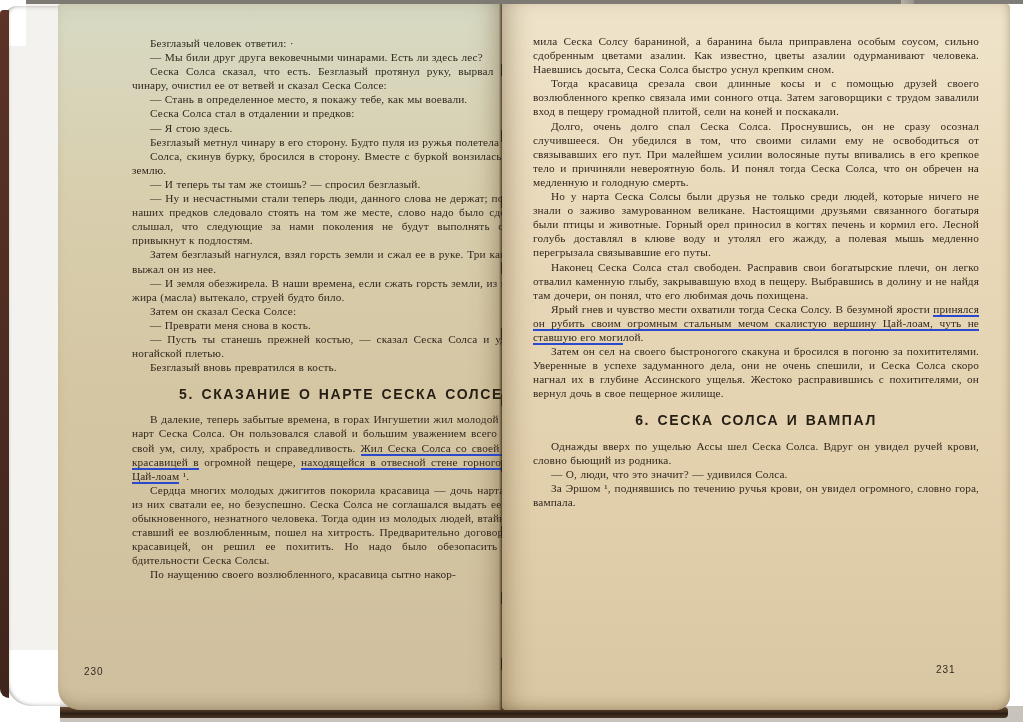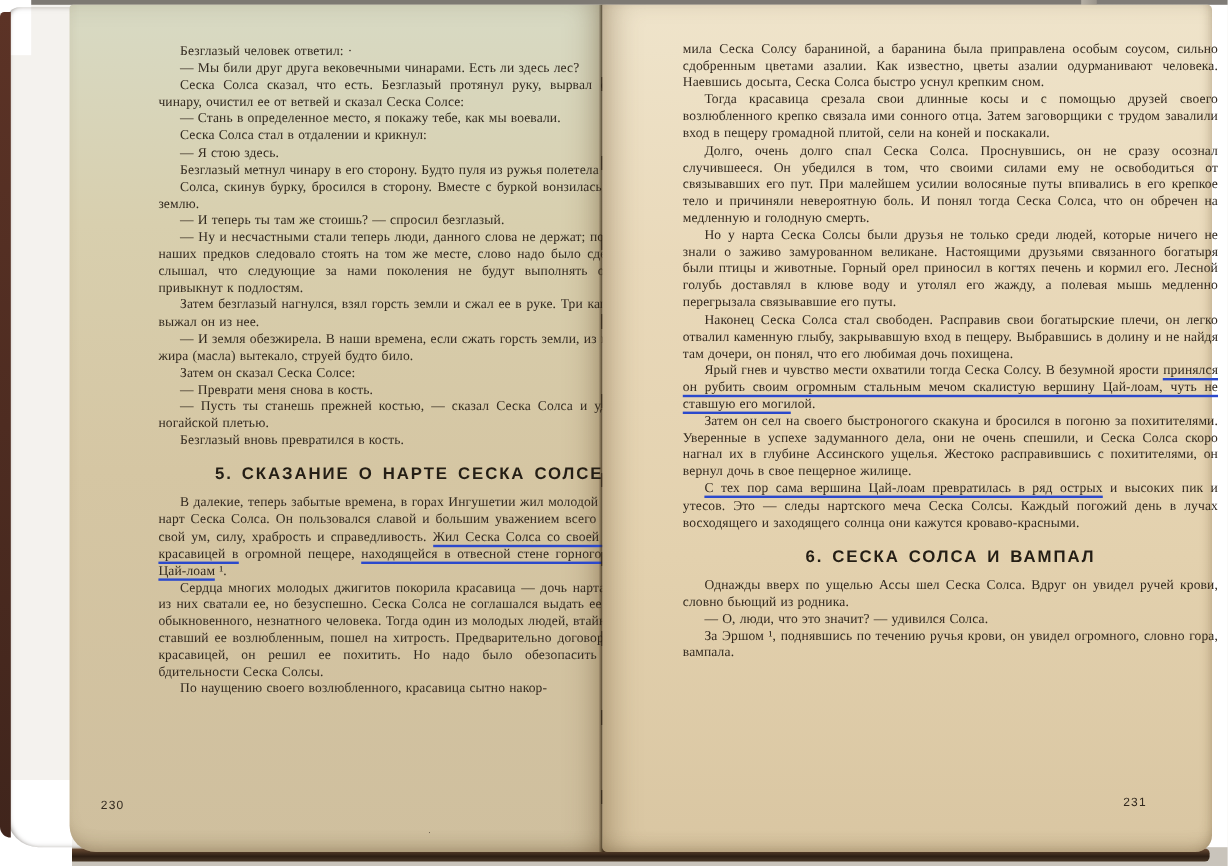--- a/index.html
+++ b/index.html
@@ -57,21 +57,21 @@
     opacity:.8;
   }
 
   
   .text-col{
     position:absolute;color:#32291f;
     font-size:11.3px;line-height:14.1px;text-align:justify;
     letter-spacing:.1px;word-spacing:.5px;
   }
   .col-left{left:74px;top:32px;width:418px;}
-  .col-right{left:31px;top:30px;width:446px;margin-left:36px;}
+  .col-right{left:31px;top:30px;width:446px;}
   .para{margin:0;text-indent:18px;}
   .para.no-indent{text-indent:0;}
   .section-heading{
     font-family:"Liberation Sans", sans-serif;
     font-weight:bold;text-align:center;text-indent:0;
     font-size:14px;letter-spacing:1.6px;color:#241e15;
     margin:13px 0 11px 0;word-spacing:2px;
   }
   .ink-underline{
     border-bottom:2px solid var(--ink,#2b49cc);
@@ -107,21 +107,21 @@
 
   <div class="page-stack"></div>
   <div class="stack-spine"></div>
 
   <div class="page page-left">
     <div class="text-col col-left">
         <p class="para"><span>Безглазый человек ответил: ·</span></p>
         <p class="para"><span>— Мы били друг друга вековечными чинарами. Есть ли здесь лес?</span></p>
         <p class="para"><span>Сеска Солса сказал, что есть. Безглазый протянул руку, вырвал огромную чинару, очистил ее от ветвей и сказал Сеска Солсе:</span></p>
         <p class="para"><span>— Стань в определенное место, я покажу тебе, как мы воевали.</span></p>
-        <p class="para"><span>Сеска Солса стал в отдалении и крикнул:</span></p>
+        <p class="para"><span>Сеска Солса стал в отдалении и предков:</span></p>
         <p class="para"><span>— Я стою здесь.</span></p>
         <p class="para"><span>Безглазый метнул чинару в его сторону. Будто пуля из ружья полетела чинара.</span></p>
         <p class="para"><span>Солса, скинув бурку, бросился в сторону. Вместе с буркой вонзилась чинара в землю.</span></p>
         <p class="para"><span>— И теперь ты там же стоишь? — спросил безглазый.</span></p>
         <p class="para"><span>— Ну и несчастными стали теперь люди, данного слова не держат; по обычаям наших предков следовало стоять на том же месте, слово надо было сдержать. Я слышал, что следующие за нами поколения не будут выполнять обещаний, привыкнут к подлостям.</span></p>
         <p class="para"><span>Затем безглазый нагнулся, взял горсть земли и сжал ее в руке. Три капли масла выжал он из нее.</span></p>
         <p class="para"><span>— И земля обезжирела. В наши времена, если сжать горсть земли, из нее много жира (масла) вытекало, струей будто било.</span></p>
         <p class="para"><span>Затем он сказал Сеска Солсе:</span></p>
         <p class="para"><span>— Преврати меня снова в кость.</span></p>
         <p class="para"><span>— Пусть ты станешь прежней костью, — сказал Сеска Солса и ударил его ногайской плетью.</span></p>
@@ -139,21 +139,20 @@
 
   <div class="page page-right">
     <div class="text-col col-right">
         <p class="para no-indent"><span>мила Сеска Солсу бараниной, а баранина была приправлена особым соусом, сильно сдобренным цветами азалии. Как известно, цветы азалии одурманивают человека. Наевшись досыта, Сеска Солса быстро уснул крепким сном.</span></p>
         <p class="para"><span>Тогда красавица срезала свои длинные косы и с помощью друзей своего возлюбленного крепко связала ими сонного отца. Затем заговорщики с трудом завалили вход в пещеру громадной плитой, сели на коней и поскакали.</span></p>
         <p class="para"><span>Долго, очень долго спал Сеска Солса. Проснувшись, он не сразу осознал случившееся. Он убедился в том, что своими силами ему не освободиться от связывавших его пут. При малейшем усилии волосяные путы впивались в его крепкое тело и причиняли невероятную боль. И понял тогда Сеска Солса, что он обречен на медленную и голодную смерть.</span></p>
         <p class="para"><span>Но у нарта Сеска Солсы были друзья не только среди людей, которые ничего не знали о заживо замурованном великане. Настоящими друзьями связанного богатыря были птицы и животные. Горный орел приносил в когтях печень и кормил его. Лесной голубь доставлял в клюве воду и утолял его жажду, а полевая мышь медленно перегрызала связывавшие его путы.</span></p>
         <p class="para"><span>Наконец Сеска Солса стал свободен. Расправив свои богатырские плечи, он легко отвалил каменную глыбу, закрывавшую вход в пещеру. Выбравшись в долину и не найдя там дочери, он понял, что его любимая дочь похищена.</span></p>
         <p class="para"><span>Ярый гнев и чувство мести охватили тогда Сеска Солсу. В безумной ярости </span><span class="ink-underline">принялся он рубить своим огромным стальным мечом скалистую вершину Цай-лоам, чуть не ставшую его моги</span><span>лой.</span></p>
         <p class="para"><span>Затем он сел на своего быстроногого скакуна и бросился в погоню за похитителями. Уверенные в успехе задуманного дела, они не очень спешили, и Сеска Солса скоро нагнал их в глубине Ассинского ущелья. Жестоко расправившись с похитителями, он вернул дочь в свое пещерное жилище.</span></p>
-        <p class="para"><span class="ink-underline">С тех пор сама вершина Цай-лоам превратилась в ряд острых</span><span> и высоких пик и утесов. Это — следы нартского меча Сеска Солсы. Каждый погожий день в лучах восходящего и заходящего солнца они кажутся кроваво-красными.</span></p>
         <div class="section-heading">6. СЕСКА СОЛСА И ВАМПАЛ</div>
         <p class="para"><span>Однажды вверх по ущелью Ассы шел Сеска Солса. Вдруг он увидел ручей крови, словно бьющий из родника.</span></p>
         <p class="para"><span>— О, люди, что это значит? — удивился Солса.</span></p>
         <p class="para"><span>За Эршом ¹, поднявшись по течению ручья крови, он увидел огромного, словно гора, вампала.</span></p>
       </div>
   </div>
 
   <div class="page-num page-num-left">230</div>
   <div class="page-num page-num-right">231</div>
 </div>

